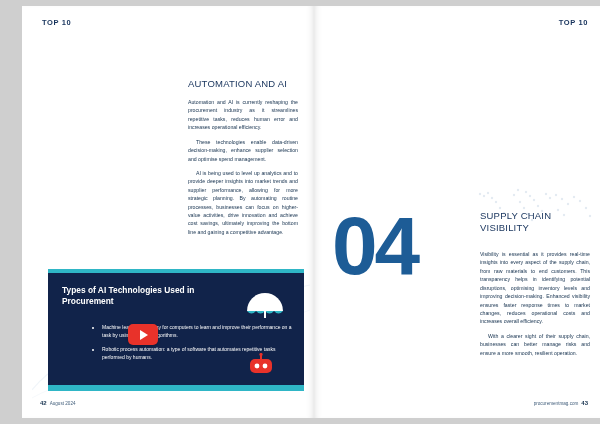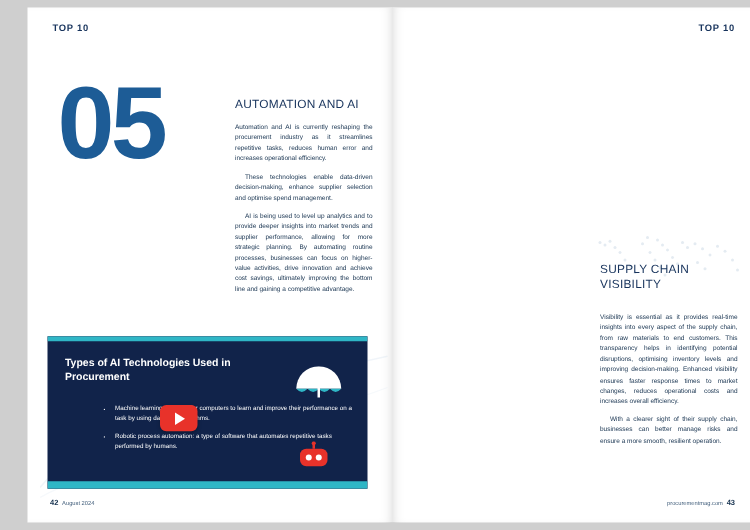--- a/index.html
+++ b/index.html
@@ -26,21 +26,21 @@
   .b-auto{left:166px;top:92px;width:110px;}
   .b-scv{left:166px;top:244px;width:110px;}
   .body p{margin:0 0 6px 0;}
   .body p.ind{text-indent:8px;}
 
   .ytbtn{position:absolute;border-radius:5px;background:#e8322a;display:flex;align-items:center;justify-content:center;box-shadow:0 1px 3px rgba(0,0,0,.25);}
   .ytbtn::after{content:"";border-left:8px solid #fff;border-top:5px solid transparent;border-bottom:5px solid transparent;margin-left:2px;}
   .yt2{left:106px;top:318px;width:30px;height:21px;}
 
   
-  .infocard{position:absolute;left:16px;top:263px;width:256px;height:122px;background:#11234a;overflow:hidden;}
+  .infocard{position:absolute;left:26px;top:263px;width:256px;height:122px;background:#11234a;overflow:hidden;}
   .infocard .strip{position:absolute;left:0;top:0;width:100%;height:4px;background:#2fb6c6;}
   .ic-title{position:absolute;left:14px;top:16px;width:180px;font-size:8.4px;font-weight:bold;color:#ffffff;line-height:1.3;}
   .ic-list{position:absolute;left:14px;top:50px;width:196px;font-size:5px;color:#ffffff;line-height:1.5;}
   .ic-list li{margin-bottom:7px;}
   .umbrella{position:absolute;right:18px;top:24px;width:42px;height:26px;}
   .robot{position:absolute;right:26px;bottom:12px;width:34px;height:26px;}
   .ic-bottombar{position:absolute;left:0;bottom:0;width:100%;height:6px;background:#2fb6c6;}
 
   .footer{position:absolute;bottom:12px;font-size:5px;color:#16324f;}
   .pg-l{left:18px;font-weight:bold;font-size:6px;}
@@ -57,21 +57,20 @@
   <div class="spread">
 
     <div class="leaf leaf-left">
       <div class="top10 l">TOP 10</div>
 
       <svg class="faintline" viewBox="0 0 280 120">
         <path d="M0 110 C 40 60, 70 95, 105 55 S 170 40, 210 20 L 278 5" fill="none" stroke="#bcd2e6" stroke-width="1.2"></path>
         <path d="M0 118 C 50 90, 90 100, 130 70 S 200 60, 278 30" fill="none" stroke="#d5e3f0" stroke-width="1"></path>
       </svg>
 
-      <div class="bignum num05">05</div>
 
       <div class="headline h-auto">AUTOMATION AND AI</div>
 
       <div class="body b-auto">
         <p>Automation and AI is currently reshaping the procurement industry as it streamlines repetitive tasks, reduces human error and increases operational efficiency.</p>
         <p class="ind">These technologies enable data-driven decision-making, enhance supplier selection and optimise spend management.</p>
         <p class="ind">AI is being used to level up analytics and to provide deeper insights into market trends and supplier performance, allowing for more strategic planning. By automating routine processes, businesses can focus on higher-value activities, drive innovation and achieve cost savings, ultimately improving the bottom line and gaining a competitive advantage.</p>
       </div>
 
       <div class="infocard">
@@ -132,20 +131,21 @@
             <circle cx="44" cy="13" r="1.2"></circle>
           <circle cx="50" cy="20" r="1.2"></circle>
             <circle cx="54" cy="26" r="1.2"></circle>
             <circle cx="58" cy="32" r="1.2"></circle>
           <circle cx="62" cy="38" r="1.2"></circle>
             <circle cx="88" cy="28" r="1.2"></circle>
             <circle cx="94" cy="33" r="1.2"></circle>
         </g>
       </svg>
 
+      <div class="bignum num04">04</div>
 
       <div class="headline h-scv">SUPPLY CHAIN VISIBILITY</div>
 
       <div class="body b-scv">
         <p>Visibility is essential as it provides real-time insights into every aspect of the supply chain, from raw materials to end customers. This transparency helps in identifying potential disruptions, optimising inventory levels and improving decision-making. Enhanced visibility ensures faster response times to market changes, reduces operational costs and increases overall efficiency.</p>
         <p class="ind">With a clearer sight of their supply chain, businesses can better manage risks and ensure a more smooth, resilient operation.</p>
       </div>
 
       <div class="footer pg-r"><span>procurementmag.com</span>43</div>
     </div>

